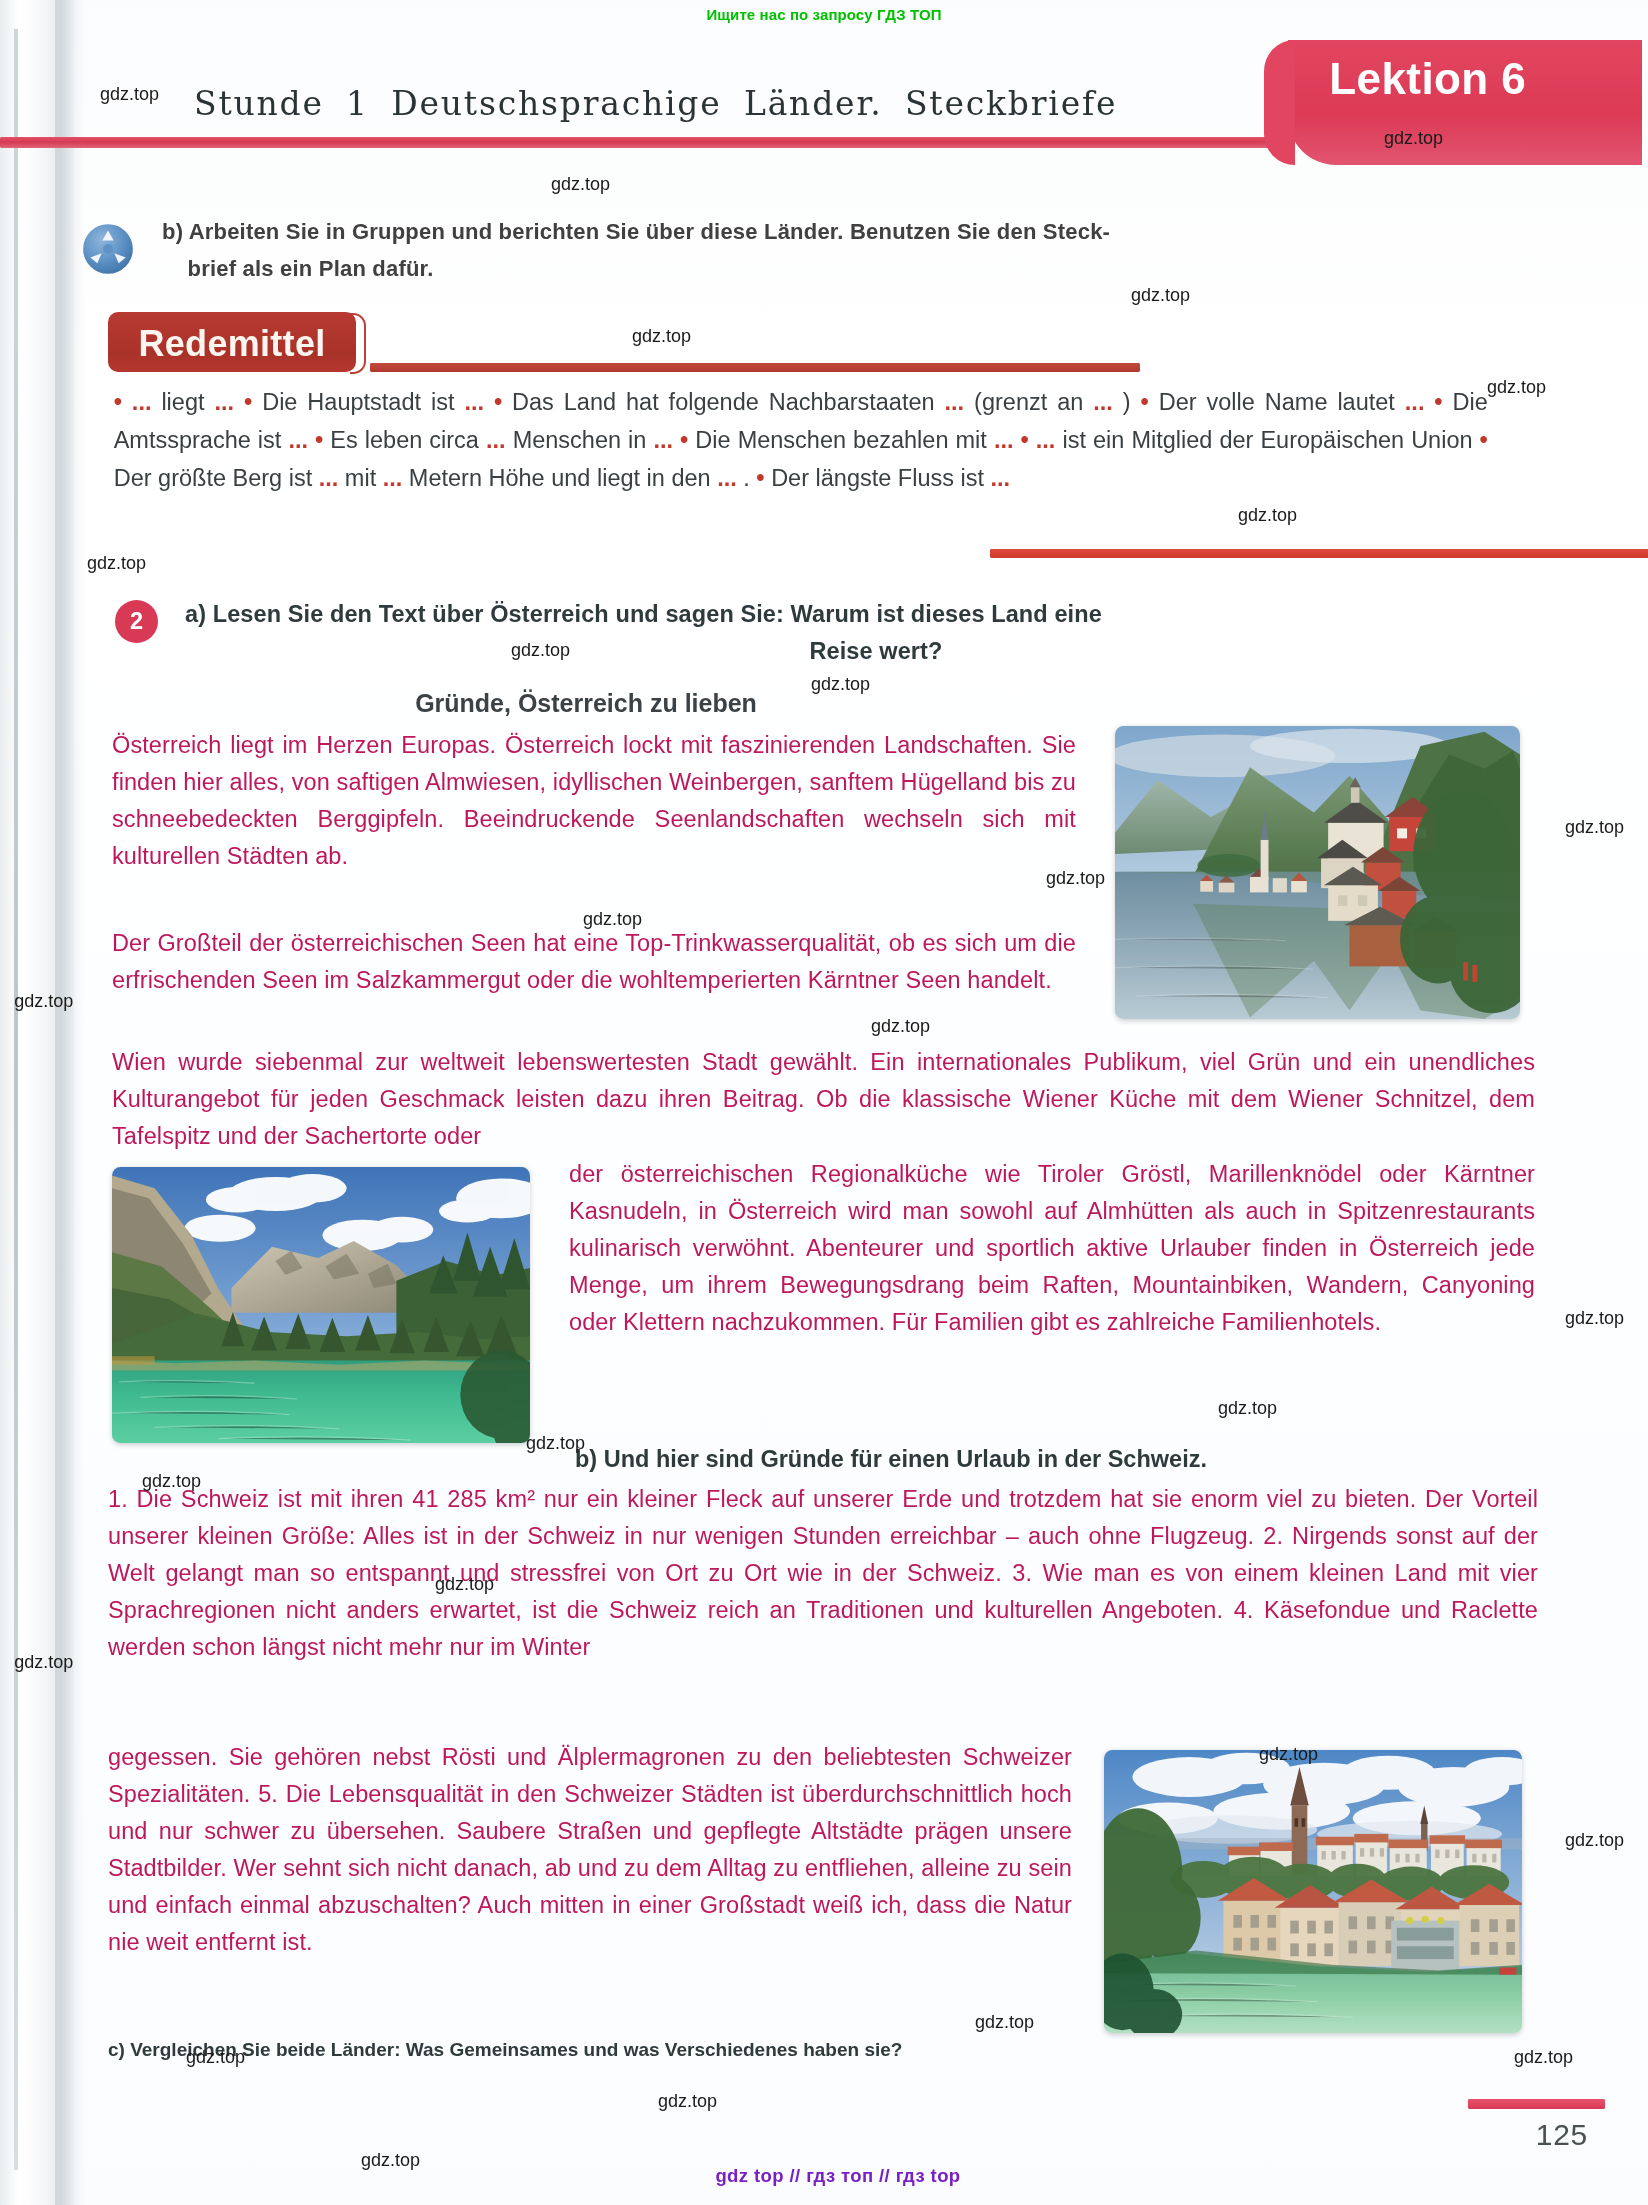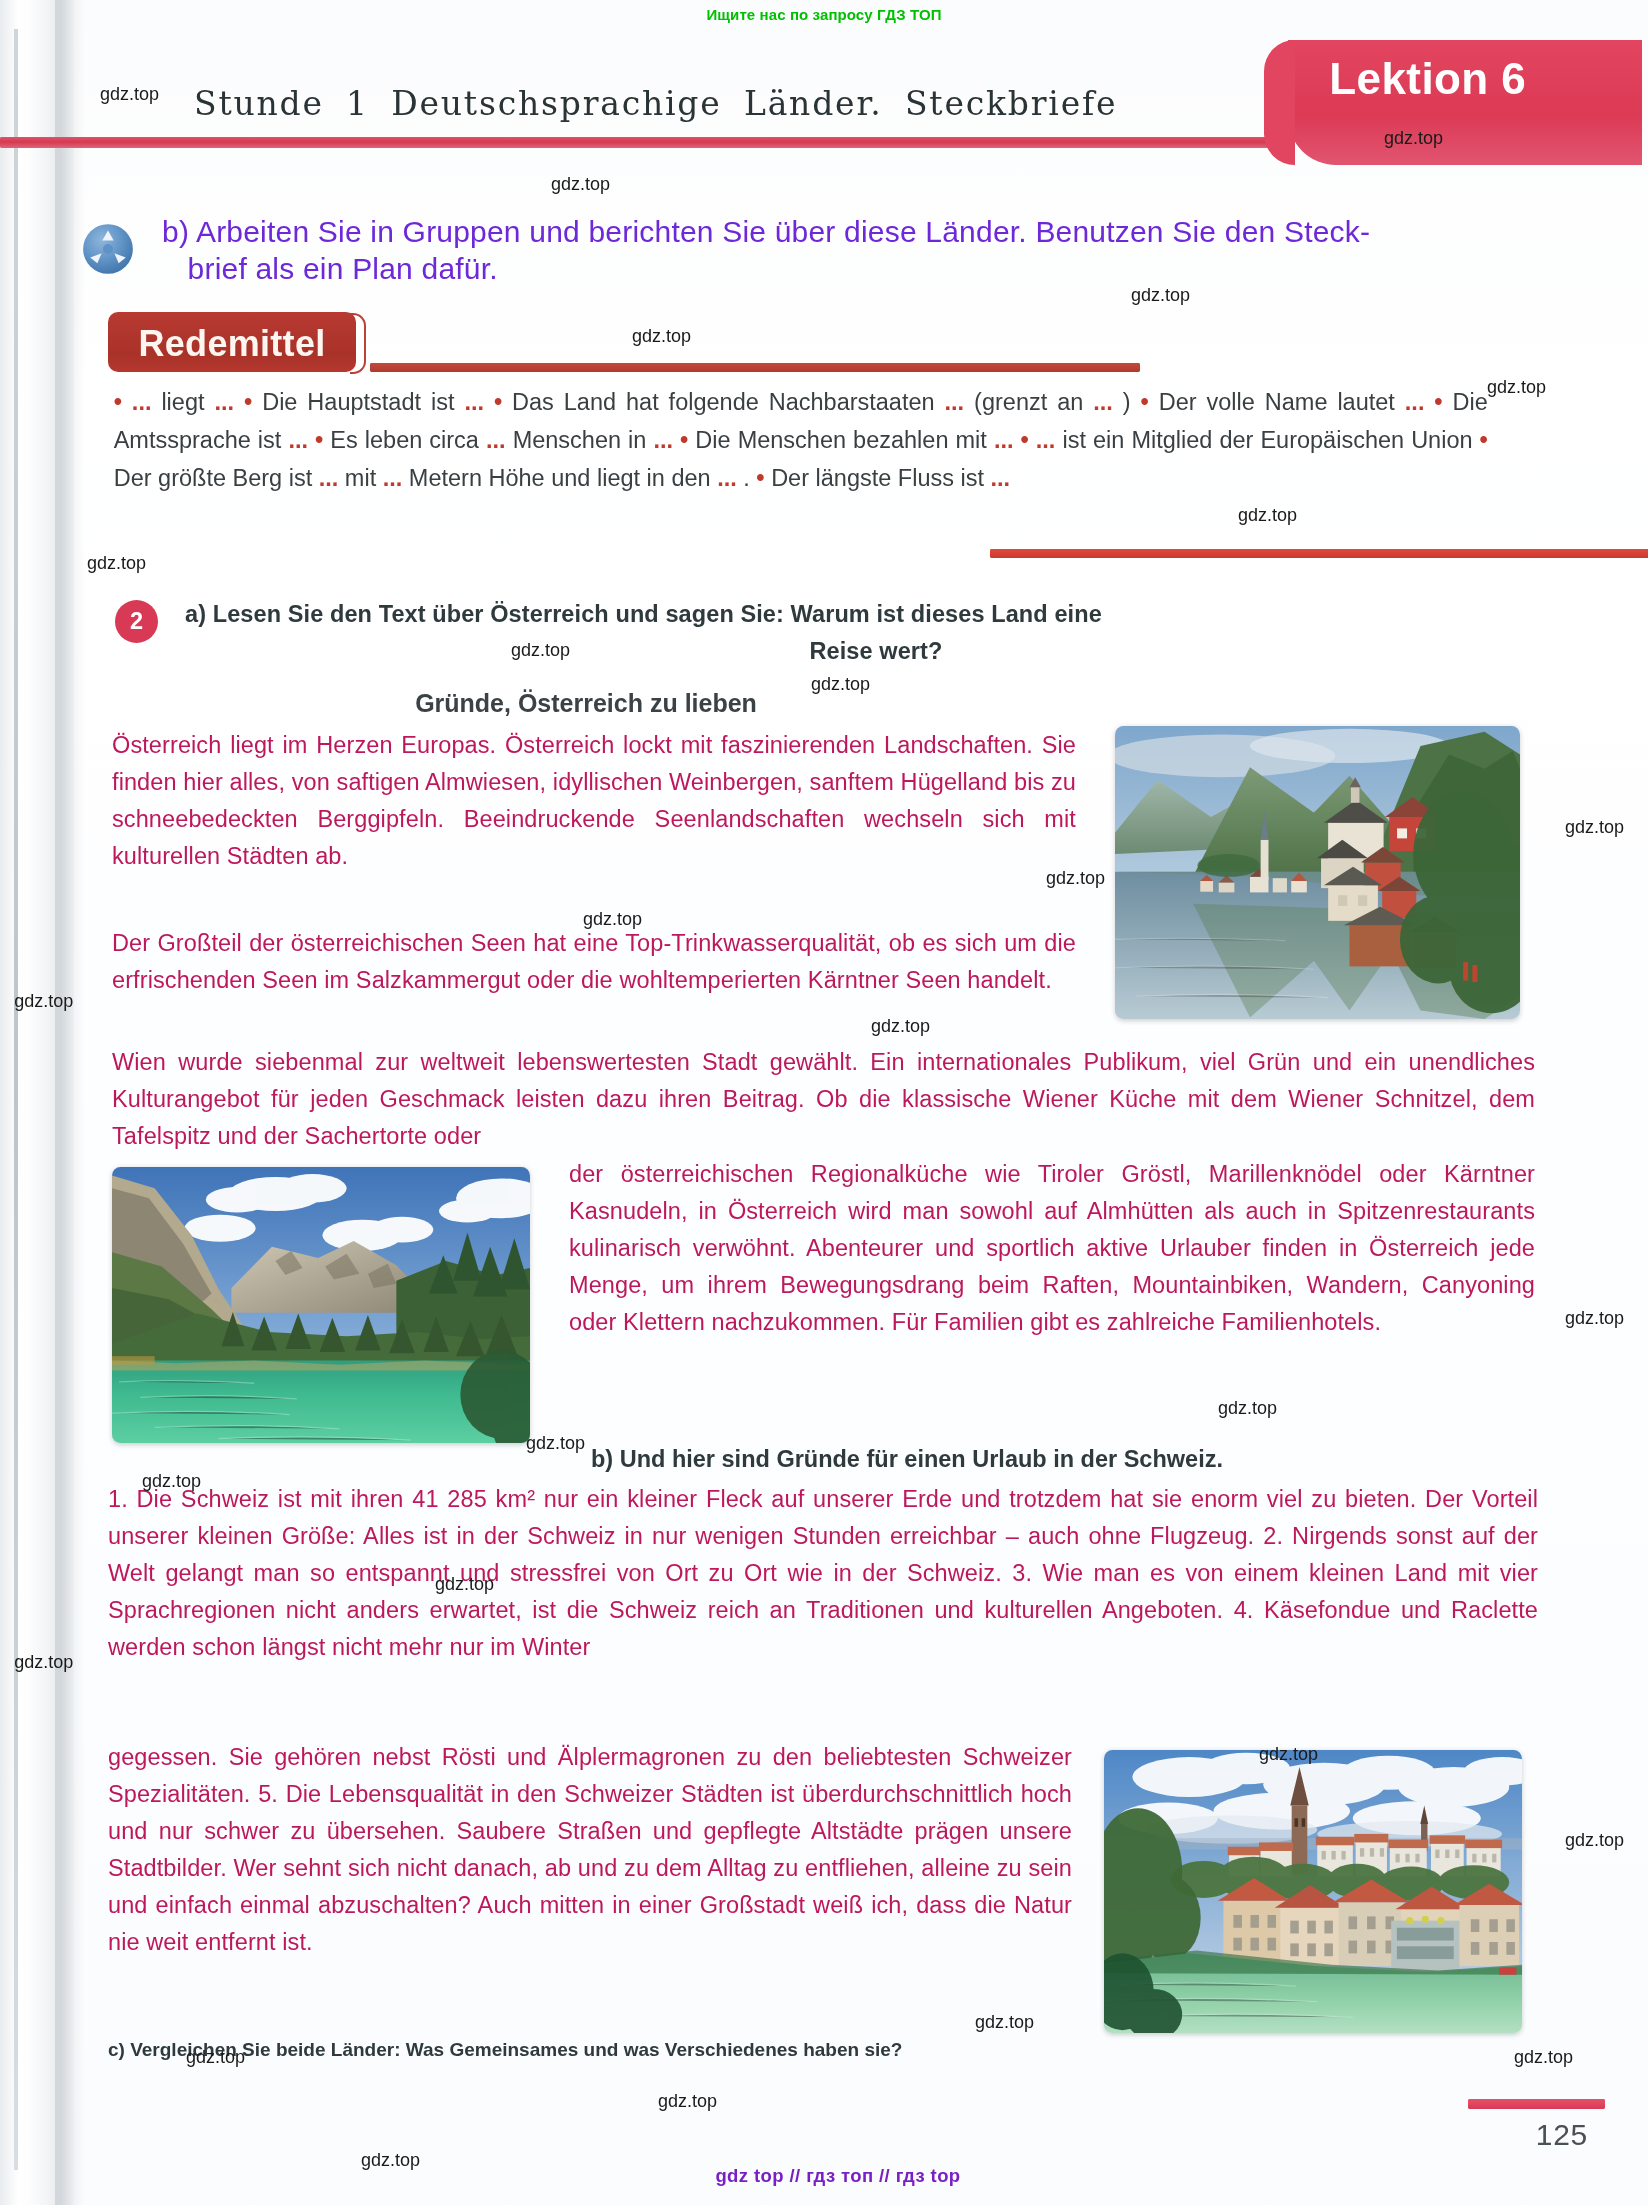--- a/index.html
+++ b/index.html
@@ -103,23 +103,23 @@
     top: 213px; left: 74px;
     width: 1515px;
   }
   #group-icon {
     position: absolute;
     left: 7.1px; top: 8.5px;
     width: 54px; height: 54px;
   }
   .task-b-text {
     margin-left: 88px;
-    font-size: 30px;
-    font-weight: normal;
-    color: #6d28d9;
+    font-size: 22px;
+    font-weight: bold;
+    color: #404040;
     line-height: 37px;
     text-align: justify;
     width: 1352px;
     letter-spacing: 0.2px;
   }
   .task-b-text .ln2 { display:block; margin-left: 25.6px; text-align: left;}
 
   
   #redemittel {
     position: absolute;
@@ -223,21 +223,21 @@
   }
 
   #p-at1 { position: absolute; top: 727px; left: 112px; width: 964px; }
   #p-at2 { position: absolute; top: 925px; left: 112px; width: 964px; }
   #p-at3 { position: absolute; top: 1044px; left: 112px; width: 1423px; }
   #p-at4 { position: absolute; top: 1156px; left: 569px; width: 966px; }
 
   
   #task-b2 {
     position: absolute;
-    top: 1446px; left: 591px;
+    top: 1446px; left: 575px;
     width: 967px;
     font-size: 23.5px;
     font-weight: bold;
     color: #2f3a3d;
     text-align: left;
   }
   #p-ch1 { position: absolute; top: 1481px; left: 108px; width: 1430px; }
   #p-ch2 { position: absolute; top: 1739px; left: 108px; width: 964px; }
 
   

